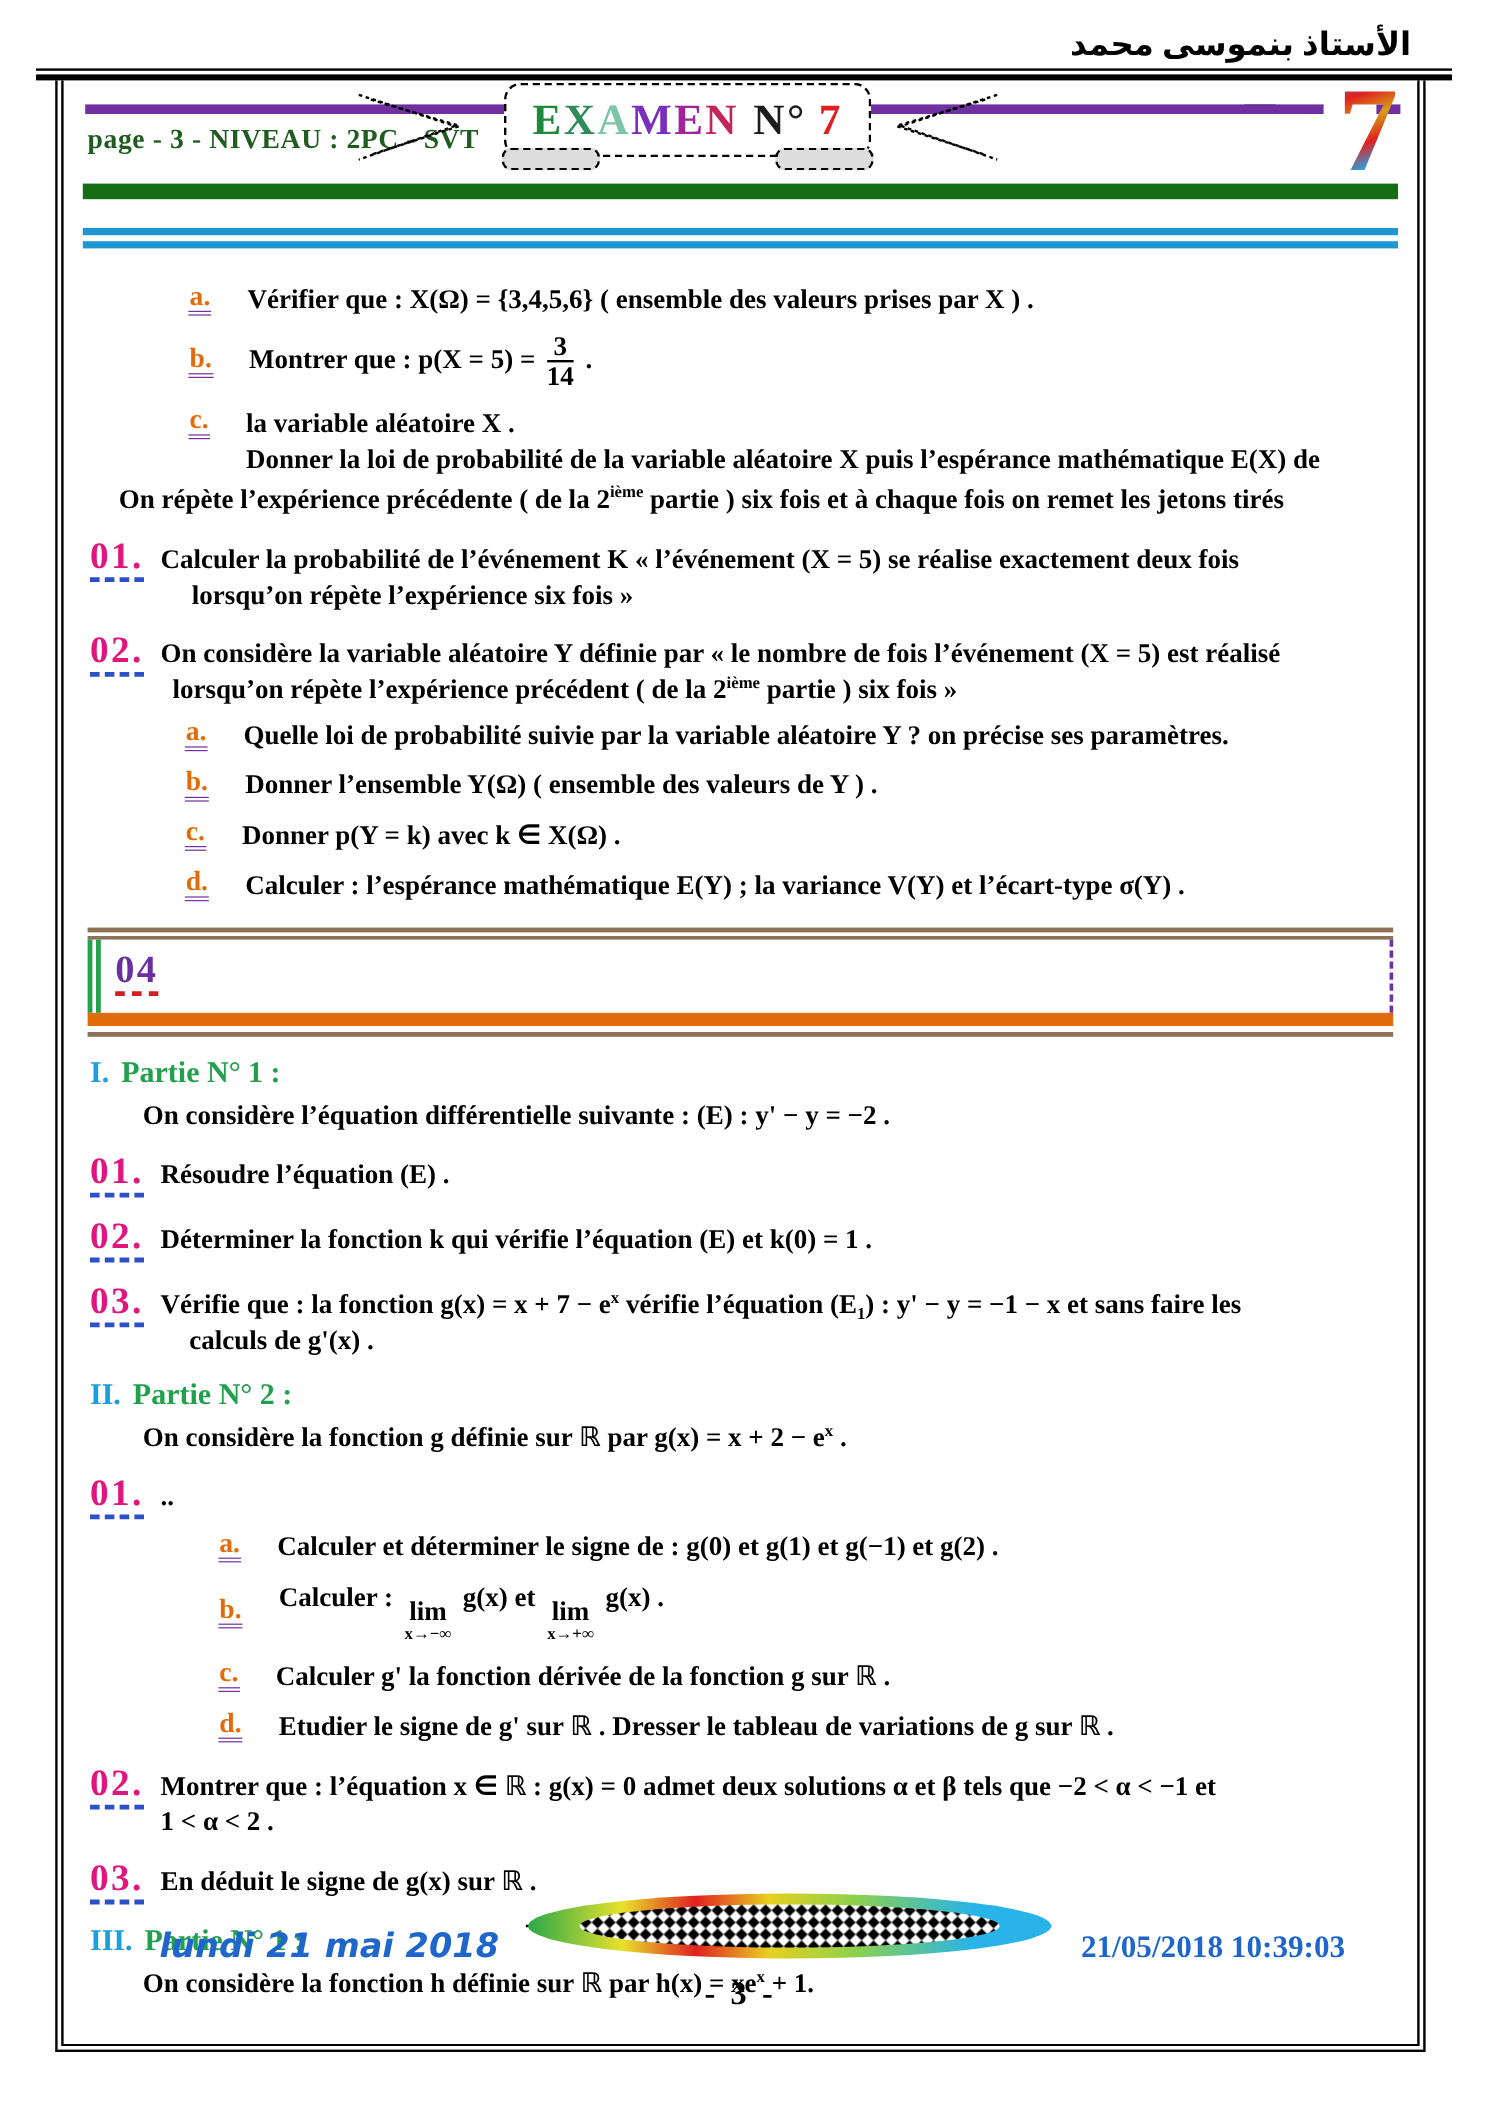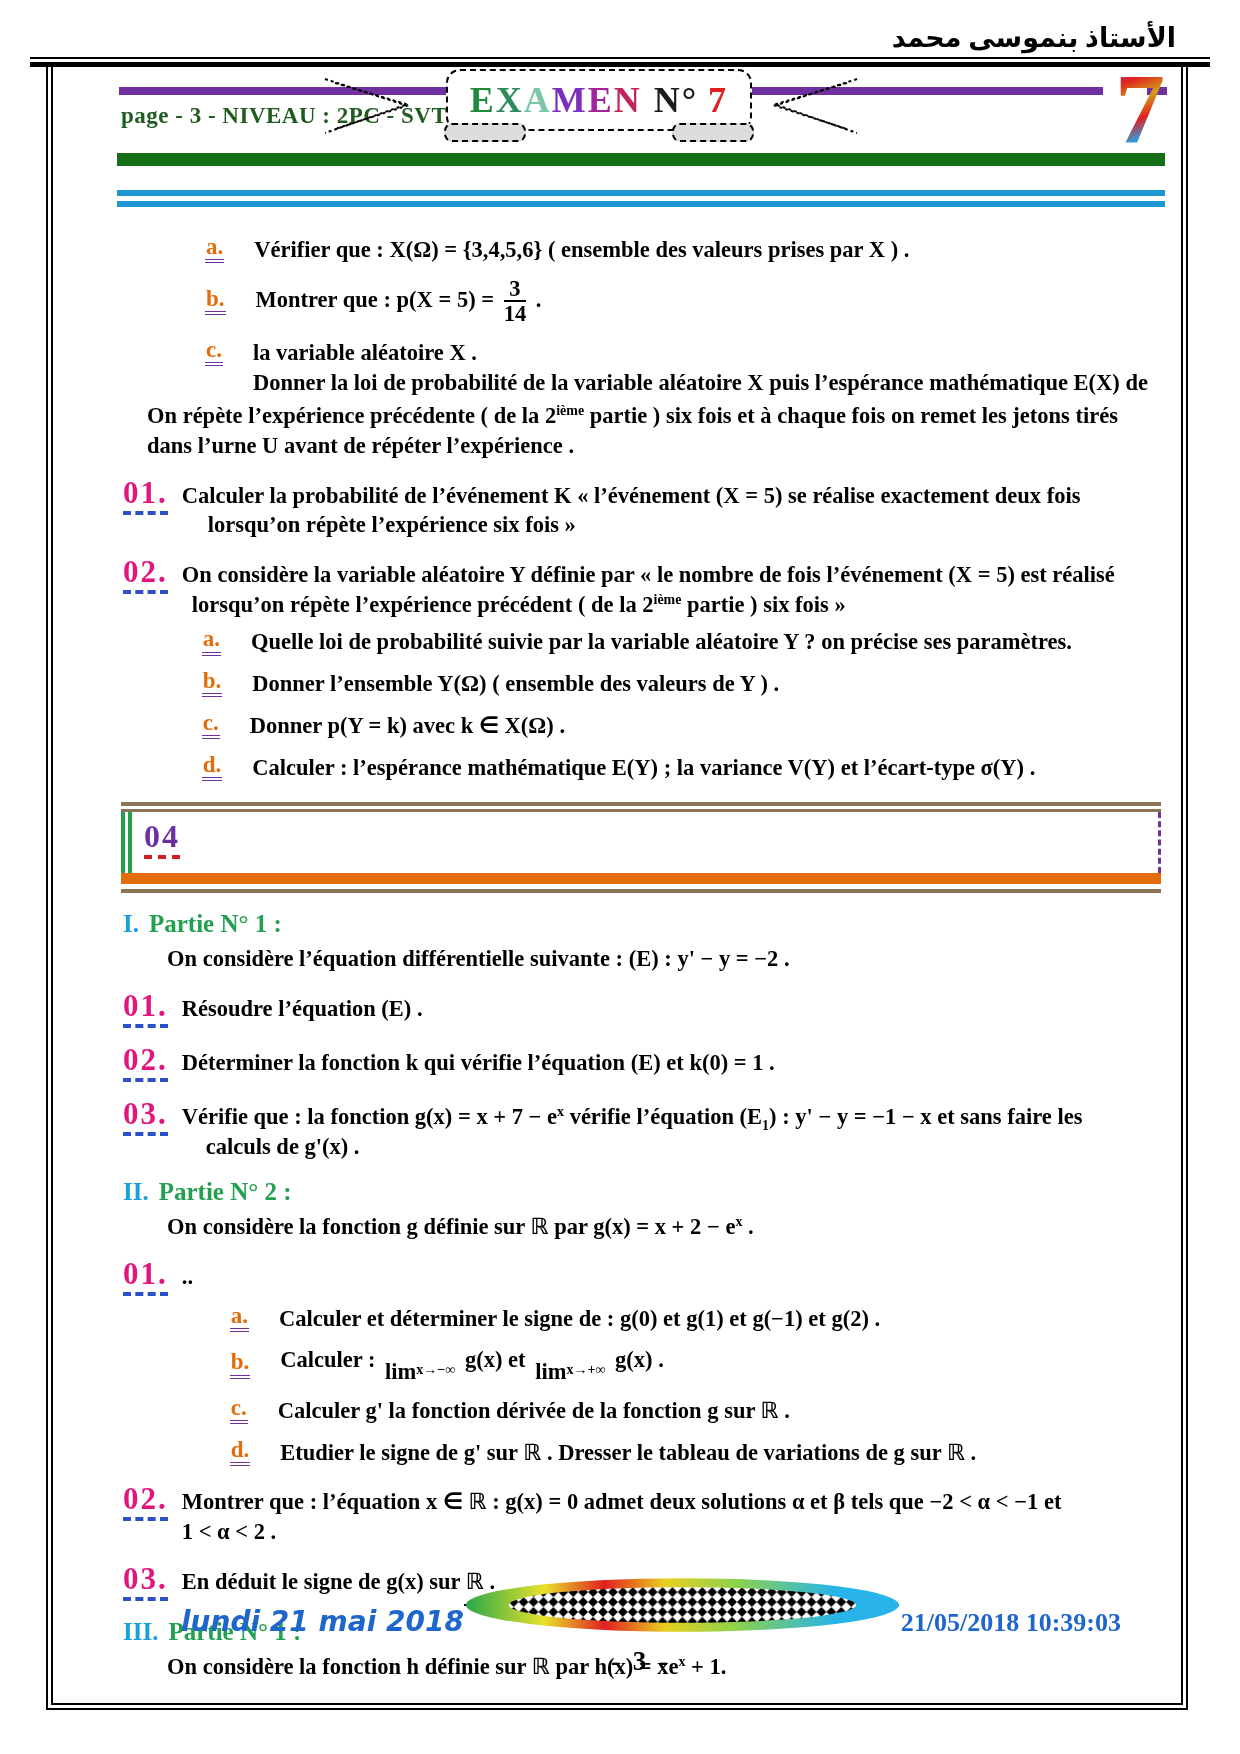--- a/index.html
+++ b/index.html
@@ -4,21 +4,21 @@
 <style>
   html,body{margin:0;padding:0;}
   body{
     width:1240px;height:1754px;position:relative;background:#fff;color:#000;
     font-family:"Liberation Serif","DejaVu Sans",serif;font-weight:bold;overflow:hidden;
   }
   .arabic-name{position:absolute;top:22px;right:64px;font-size:27px;direction:rtl;}
   .top-rule{position:absolute;top:57px;left:30px;right:30px;height:3px;border-top:2px solid #000;border-bottom:5px solid #000;}
   .frame{position:absolute;top:67px;left:46px;right:52px;bottom:44px;
     border-left:7px double #000;border-right:7px double #000;border-bottom:7px double #000;}
-  .inner{position:relative;height:100%;box-sizing:border-box;padding:0 14px;margin-left:48px;}
+  .inner{position:relative;height:100%;box-sizing:border-box;padding:0 14px;}
 
   
   .hdr{position:relative;height:86px;}
   .purple-bar{position:absolute;top:20px;left:4px;right:64px;height:8px;background:#7030A0;}
   .pd{position:absolute;height:8px;background:#7030A0;z-index:6;}
   .pd1{top:20px;right:104px;width:26px;}
   .pd2{top:20px;right:0;width:20px;}
   .hdr-left{position:absolute;top:36px;left:6px;font-size:23px;color:#1F5C1F;letter-spacing:.5px;z-index:3;}
   .exam-banner{position:absolute;top:2px;left:46%;transform:translateX(-50%);
     width:302px;height:58px;background:#fff;border:2px dashed #000;border-radius:14px;
@@ -44,21 +44,21 @@
   .roman{color:#19A0DC;margin-right:10px;}
   .ptitle{color:#21A04E;}
   .para{margin:4px 0 0 26px;}
   .qrow{display:flex;align-items:flex-start;margin:16px 0 0 2px;}
   .qnum{color:#E0157E;font-size:31px;line-height:1;letter-spacing:2px;border-bottom:4px dashed #2B50C8;padding-bottom:3px;margin-right:14px;}
   .qbody{flex:1;padding-top:4px;}
   .sup{font-size:0.62em;vertical-align:super;line-height:0;}
   .sub{font-size:0.62em;vertical-align:sub;line-height:0;}
   .frac{display:inline-flex;flex-direction:column;align-items:center;vertical-align:middle;line-height:1.05;margin:0 4px;}
   .frac .num{border-bottom:2px solid #000;padding:0 5px;}
-  .lim{display:inline-flex;flex-direction:row;line-height:1;vertical-align:-12px;margin:0 4px;}
+  .lim{display:inline-flex;flex-direction:column;align-items:center;line-height:1;vertical-align:-12px;margin:0 4px;}
   .lim .bot{font-size:14px;margin-top:2px;}
 
   
   .band{margin:20px 0 0 0;}
   .band-line1{height:4px;background:#8C7257;}
   .band-line2{height:3px;background:#8C7257;margin-top:3px;}
   .band-box{border-left:11px double #21A04E;border-right:3px dashed #7030A0;padding:8px 0 14px 12px;}
   .exnum{display:inline-block;color:#6A2FA0;font-size:32px;line-height:1;letter-spacing:2px;border-bottom:4px dashed #D02020;padding-bottom:3px;}
   .band-orange{height:11px;background:#E36C0A;}
   .band-line3{height:4px;background:#8C7257;margin-top:5px;}
@@ -135,21 +135,20 @@
       <div class="item">
         <span class="lmark">c.</span>
         <div class="body">
           <div>la variable aléatoire X  .</div>
           <div>Donner la loi de probabilité de la variable aléatoire X puis l’espérance mathématique  E(X)  de</div>
         </div>
       </div>
 
       <div class="para">
         <div><span>On répète l’expérience précédente ( de la 2</span><span class="sup">ième</span><span> partie ) six fois et à chaque fois on remet les jetons tirés</span></div>
-        <div>dans l’urne U avant de répéter l’expérience .</div>
       </div>
 
       <div class="qrow">
         <span class="qnum">01.</span>
         <div class="qbody">
           <div>Calculer la probabilité de l’événement K « l’événement  (X = 5)  se réalise exactement deux fois</div>
           <div style="margin-left:26px;">lorsqu’on répète l’expérience six fois »</div>
         </div>
       </div>
 

